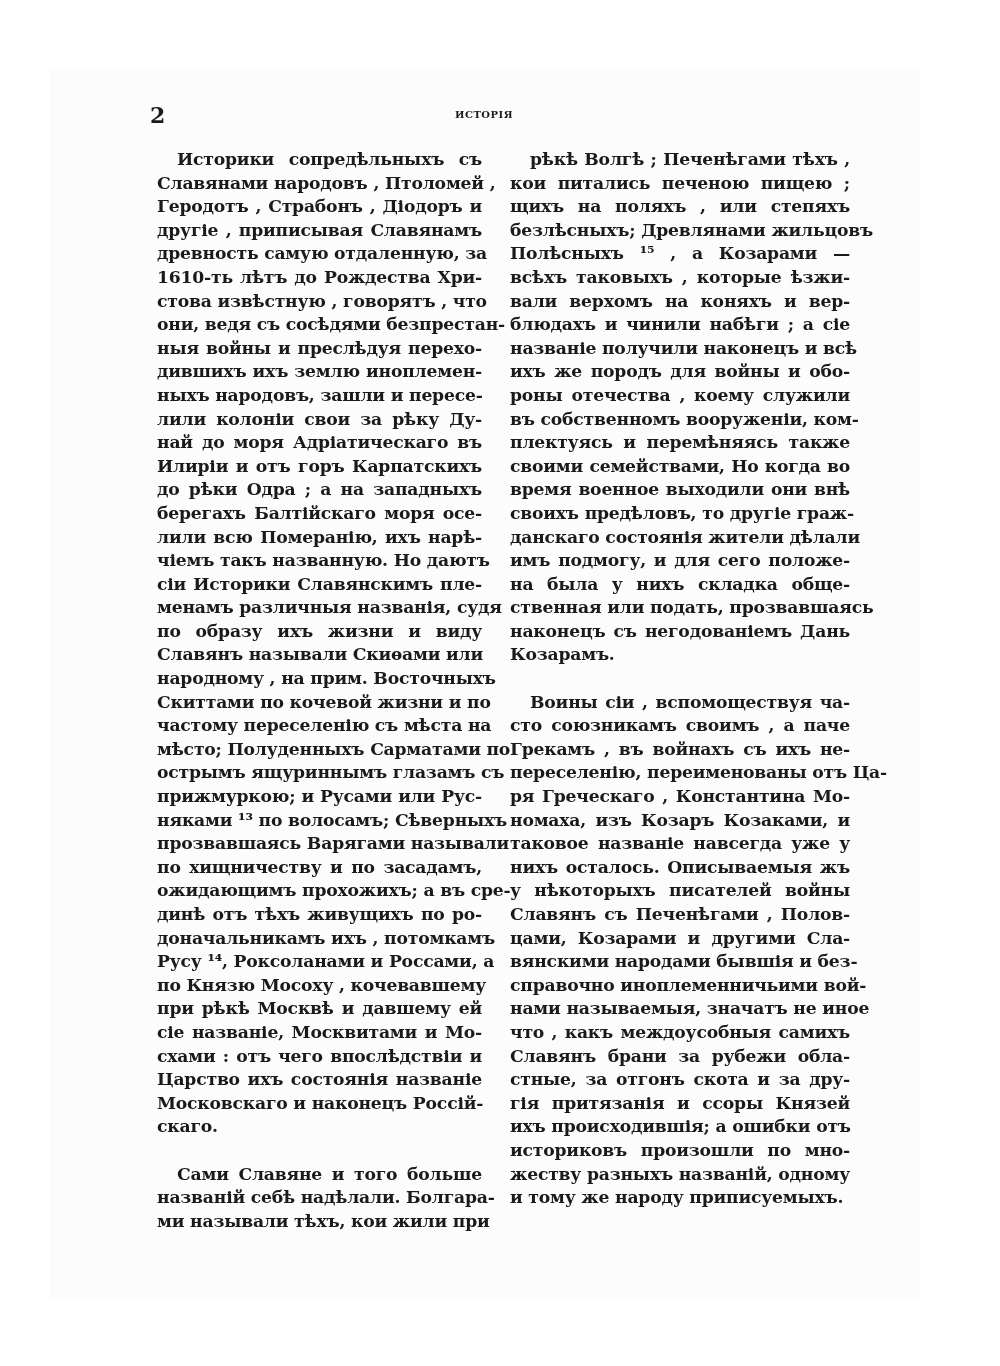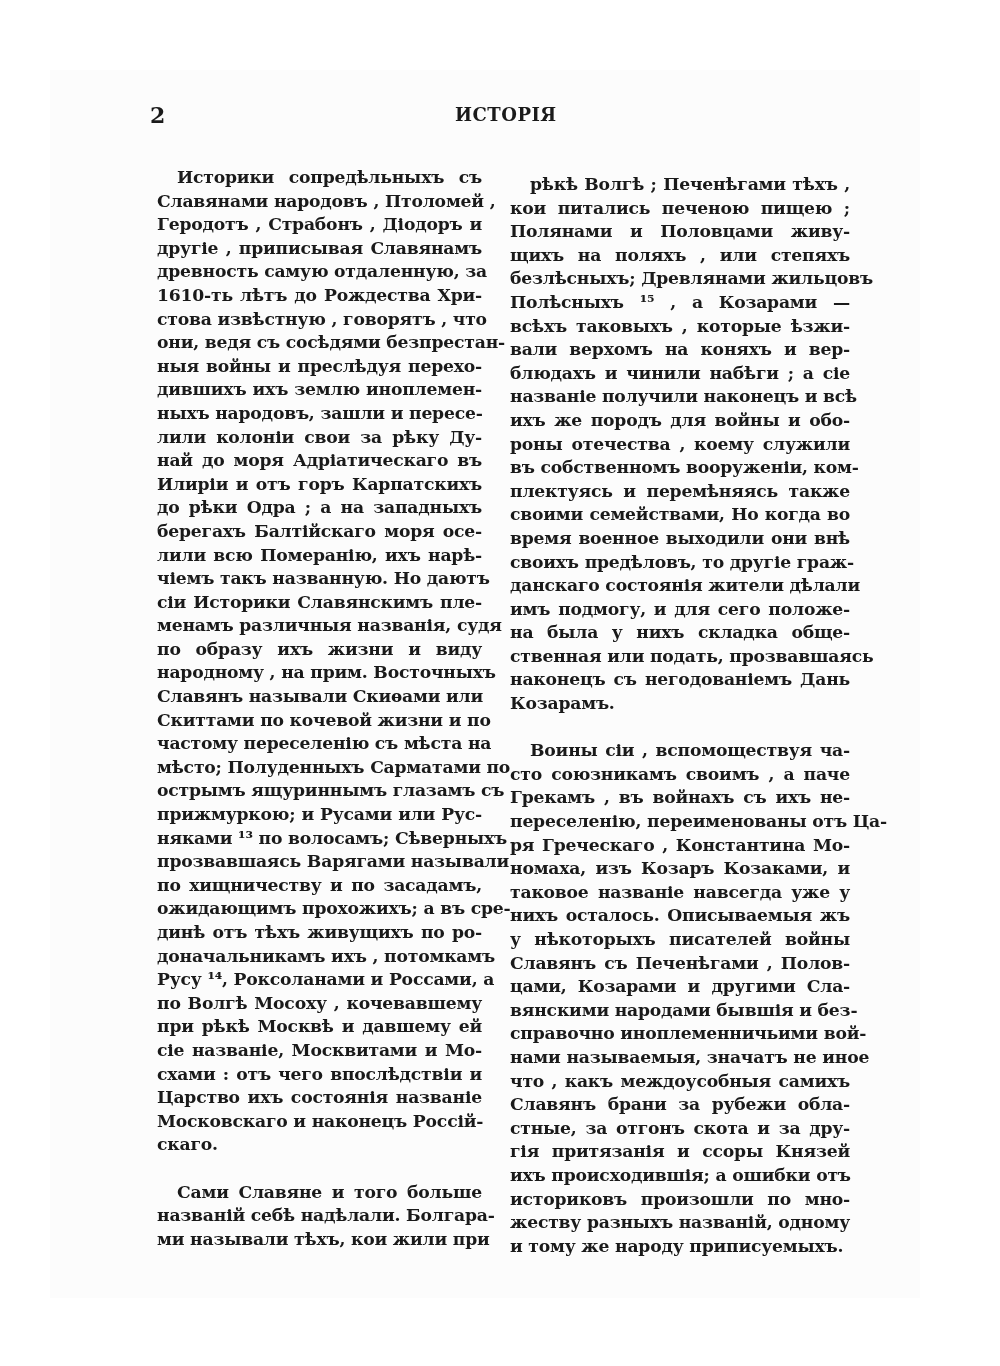--- a/index.html
+++ b/index.html
@@ -35,36 +35,36 @@
       left: 0;
       top: 0;
       font-size: 22px;
       font-weight: bold;
       line-height: 30px;
     }
     .running-title {
       position: absolute;
       left: 305px;
       top: 3px;
-      font-size: 18px;
+      font-size: 10px;
       font-weight: bold;
       letter-spacing: 0.5px;
       line-height: 24px;
     }
     .column {
       position: absolute;
-      top: 166px;
+      top: 148px;
       width: 325px;
       font-size: 17.2px;
       line-height: 23.6px;
       font-weight: bold;
       letter-spacing: -0.2px;
     }
     .col-left { left: 157px; }
-    .col-right { left: 510px; width: 340px; margin-top: 7px; }
+    .col-right { left: 510px; width: 340px; }
     .line {
       display: block;
       white-space: nowrap;
       text-align: justify;
       text-align-last: justify;
       height: 23.6px;
     }
     .line.last {
       text-align-last: left;
     }
@@ -102,54 +102,53 @@
       <span class="line">лили колоніи свои за рѣку Ду-</span>
       <span class="line">най до моря Адріатическаго въ</span>
       <span class="line">Илиріи и отъ горъ Карпатскихъ</span>
       <span class="line">до рѣки Одра ; а на западныхъ</span>
       <span class="line">берегахъ Балтійскаго моря осе-</span>
       <span class="line">лили всю Померанію, ихъ нарѣ-</span>
       <span class="line">чіемъ такъ названную. Но даютъ</span>
       <span class="line">сіи Историки Славянскимъ пле-</span>
       <span class="line">менамъ различныя названія, судя</span>
       <span class="line">по образу ихъ жизни и виду</span>
+      <span class="line">Славянъ называли Скиѳами или</span>
       <span class="line">народному , на прим. Восточныхъ</span>
-      <span class="line">Славянъ называли Скиѳами или</span>
       <span class="line">Скиттами по кочевой жизни и по</span>
       <span class="line">частому переселенію съ мѣста на</span>
       <span class="line">мѣсто; Полуденныхъ Сарматами по</span>
       <span class="line">острымъ ящуриннымъ глазамъ съ</span>
       <span class="line">прижмуркою; и Русами или Рус-</span>
       <span class="line">няками ¹³ по волосамъ; Сѣверныхъ</span>
       <span class="line">прозвавшаясь Варягами называли</span>
       <span class="line">по хищничеству и по засадамъ,</span>
       <span class="line">ожидающимъ прохожихъ; а въ сре-</span>
       <span class="line">динѣ отъ тѣхъ живущихъ по ро-</span>
       <span class="line">доначальникамъ ихъ , потомкамъ</span>
       <span class="line">Русу ¹⁴, Роксоланами и Россами, а</span>
-      <span class="line">по Волгѣ Мосоху , кочевавшему</span>
+      <span class="line">по Князю Мосоху , кочевавшему</span>
       <span class="line">при рѣкѣ Москвѣ и давшему ей</span>
       <span class="line">сіе названіе, Москвитами и Мо-</span>
       <span class="line">схами : отъ чего впослѣдствіи и</span>
       <span class="line">Царство ихъ состоянія названіе</span>
       <span class="line">Московскаго и наконецъ Россій-</span>
       <span class="line last">скаго.</span>
     </div>
     <span class="para-gap"></span>
     <div>
       <span class="line indent">Сами Славяне и того больше</span>
       <span class="line">названій себѣ надѣлали. Болгара-</span>
       <span class="line last">ми называли тѣхъ, кои жили при</span>
     </div>
   </div>
 <div class="column col-right" id="col-right">
     <div>
       <span class="line indent">рѣкѣ Волгѣ ; Печенѣгами тѣхъ ,</span>
       <span class="line">кои питались печеною пищею ;</span>
-      <span class="line">Полянами и Половцами живу-</span>
       <span class="line">щихъ на поляхъ , или степяхъ</span>
       <span class="line">безлѣсныхъ; Древлянами жильцовъ</span>
       <span class="line">Полѣсныхъ ¹⁵ , а Козарами —</span>
       <span class="line">всѣхъ таковыхъ , которые ѣзжи-</span>
       <span class="line">вали верхомъ на коняхъ и вер-</span>
       <span class="line">блюдахъ и чинили набѣги ; а сіе</span>
       <span class="line">названіе получили наконецъ и всѣ</span>
       <span class="line">ихъ же породъ для войны и обо-</span>
       <span class="line">роны отечества , коему служили</span>
       <span class="line">въ собственномъ вооруженіи, ком-</span>

